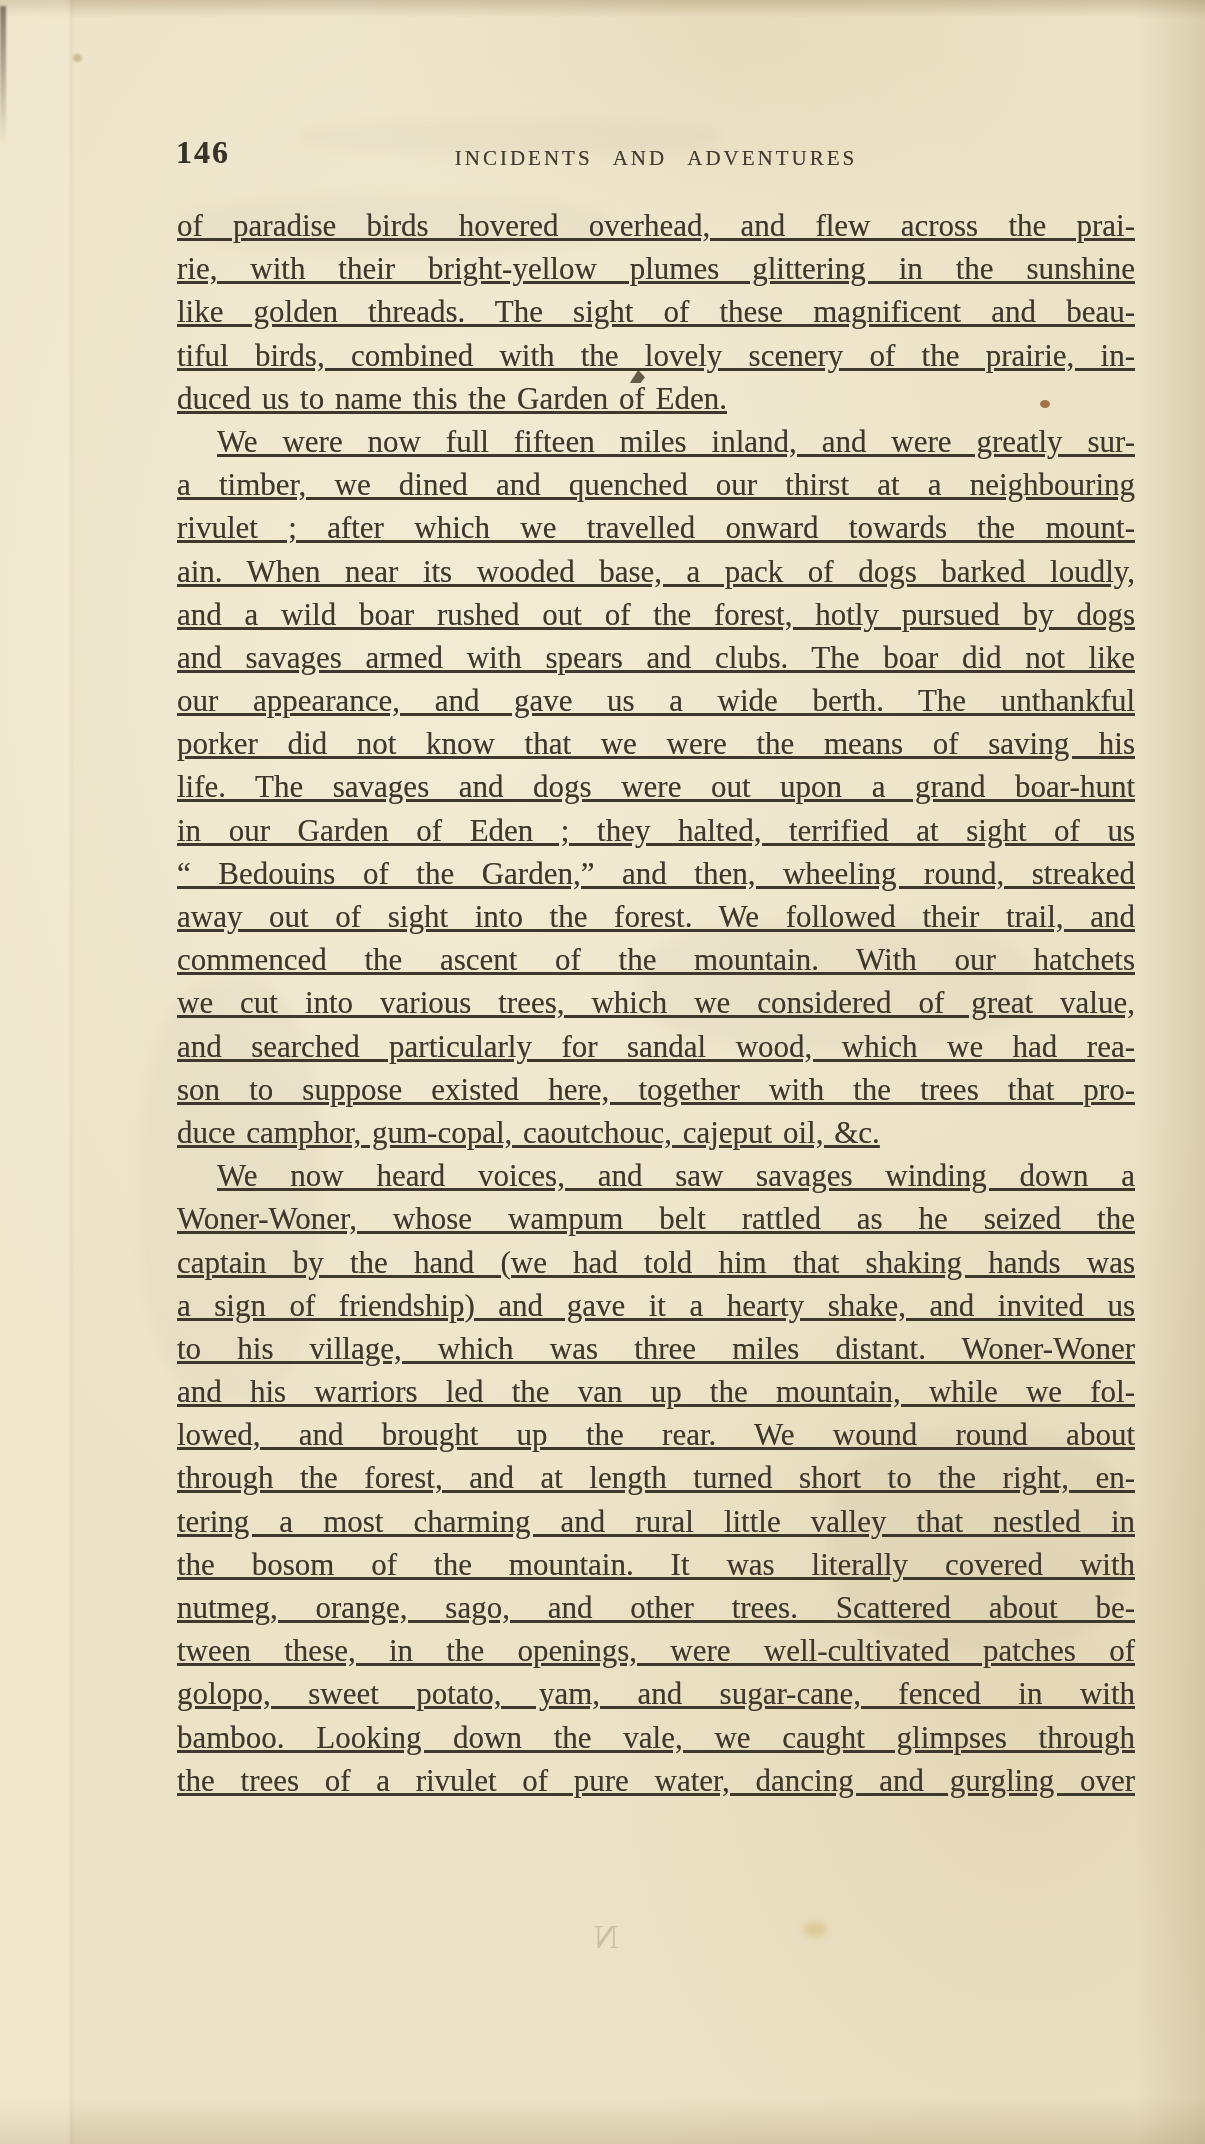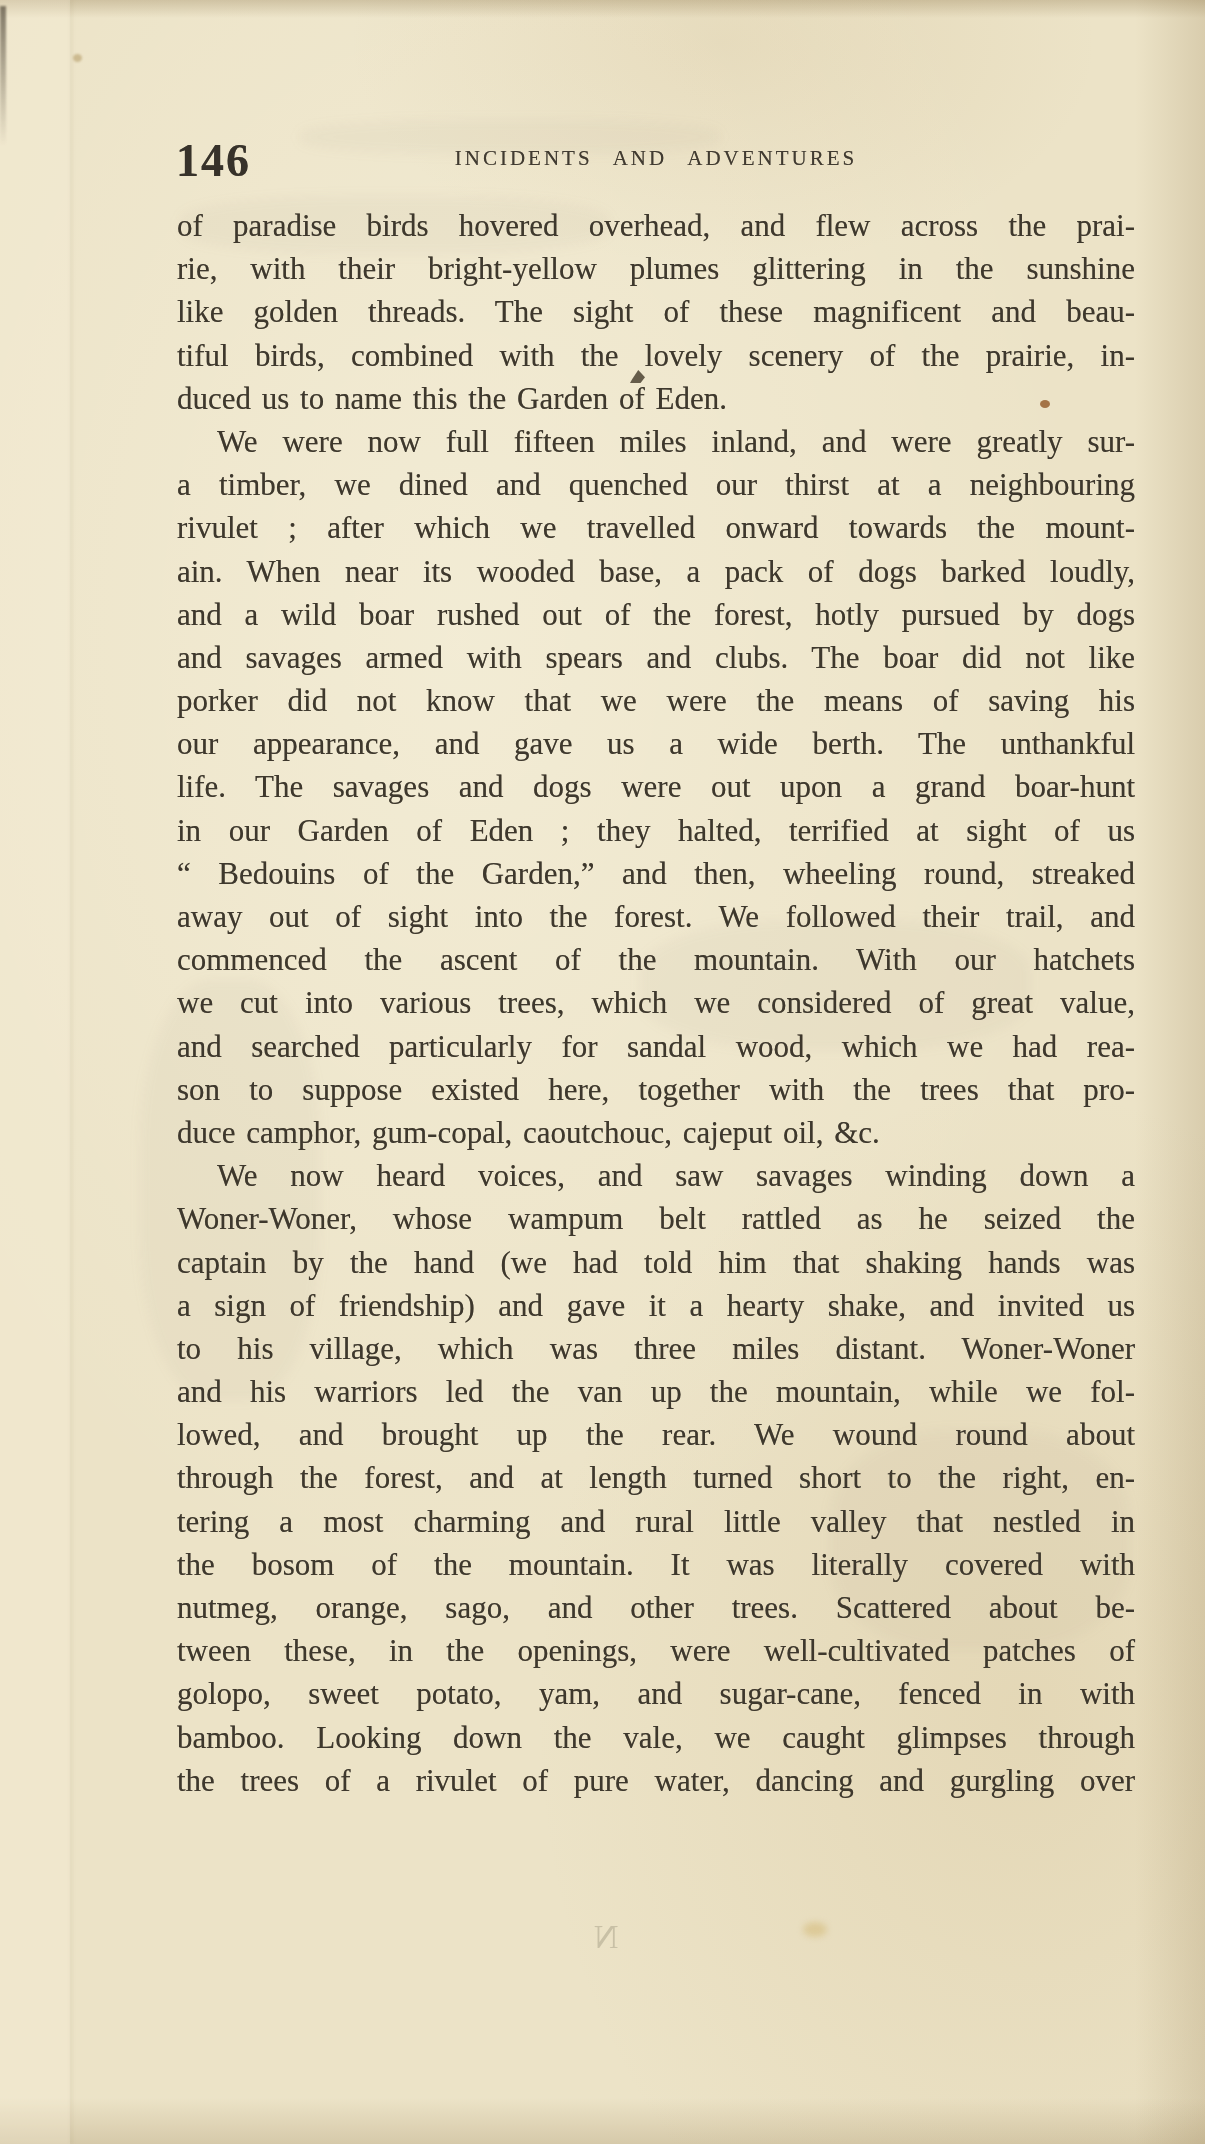--- a/index.html
+++ b/index.html
@@ -42,30 +42,30 @@
   .ghost-n{left:594px;top:1918px;font-size:34px;color:rgba(95,90,72,0.25);
     transform:scaleX(-1);filter:blur(.6px);}
   .showthrough{position:absolute;background:rgba(140,133,108,0.055);filter:blur(6px);
     border-radius:40%;pointer-events:none;}
   .st1{left:180px;top:196px;width:430px;height:58px;}
   .st2{left:640px;top:920px;width:390px;height:130px;}
   .st3{left:830px;top:1430px;width:300px;height:220px;}
   .st4{left:140px;top:980px;width:180px;height:420px;}
   .st5{left:300px;top:120px;width:420px;height:34px;}
   
-  .folio{position:absolute;left:176px;top:134px;font-size:46px;font-weight:bold;
+  .folio{position:absolute;left:176px;top:134px;font-size:32px;font-weight:bold;
     letter-spacing:2px;color:#37322a;text-shadow:0 0 .5px rgba(55,50,42,.6);}
   .running-header{position:absolute;left:177px;top:146px;width:958px;text-align:center;
     font-size:21px;letter-spacing:3px;word-spacing:13px;color:#413b31;
     text-shadow:0 0 .4px rgba(65,59,49,.55);}
   
   .textblock{position:absolute;left:177px;top:204px;width:958px;
     font-size:31px;line-height:43.2px;word-spacing:3px;
     color:#3e382d;text-shadow:0 0 .45px rgba(62,56,45,.55);}
-  .line{text-align:justify;text-align-last:justify;height:43.2px;overflow:visible;white-space:nowrap;}
+  .line{text-align:justify;text-align-last:justify;height:43.2px;overflow:visible;white-space:nowrap;text-decoration:underline;}
   .line.end{text-align:center;text-align-last:left;white-space:normal;}
   .line.indent{padding-left:40px;}
 </style>
 </head>
 <body>
 
 <div class="page">
 
   <div class="edge-top"></div>
   <div class="edge-right"></div>
@@ -97,22 +97,22 @@
         <div class="line">tiful birds, combined with the lovely scenery of the prairie, in-</div>
         <div class="line end">duced us to name this the Garden of Eden.</div>
       </div>
       <div>
         <div class="line indent">We were now full fifteen miles inland, and were greatly sur-</div>
         <div class="line">a timber, we dined and quenched our thirst at a neighbouring</div>
         <div class="line">rivulet ; after which we travelled onward towards the mount-</div>
         <div class="line">ain.  When near its wooded base, a pack of dogs barked loudly,</div>
         <div class="line">and a wild boar rushed out of the forest, hotly pursued by dogs</div>
         <div class="line">and savages armed with spears and clubs.  The boar did not like</div>
+        <div class="line">our appearance, and gave us a wide berth.  The unthankful</div>
         <div class="line">porker did not know that we were the means of saving his</div>
-        <div class="line">our appearance, and gave us a wide berth.  The unthankful</div>
         <div class="line">life.  The savages and dogs were out upon a grand boar-hunt</div>
         <div class="line">in our Garden of Eden ; they halted, terrified at sight of us</div>
         <div class="line">“ Bedouins of the Garden,” and then, wheeling round, streaked</div>
         <div class="line">away out of sight into the forest.  We followed their trail, and</div>
         <div class="line">commenced the ascent of the mountain.  With our hatchets</div>
         <div class="line">we cut into various trees, which we considered of great value,</div>
         <div class="line">and searched particularly for sandal wood, which we had rea-</div>
         <div class="line">son to suppose existed here, together with the trees that pro-</div>
         <div class="line end">duce camphor, gum-copal, caoutchouc, cajeput oil, &amp;c.</div>
       </div>

